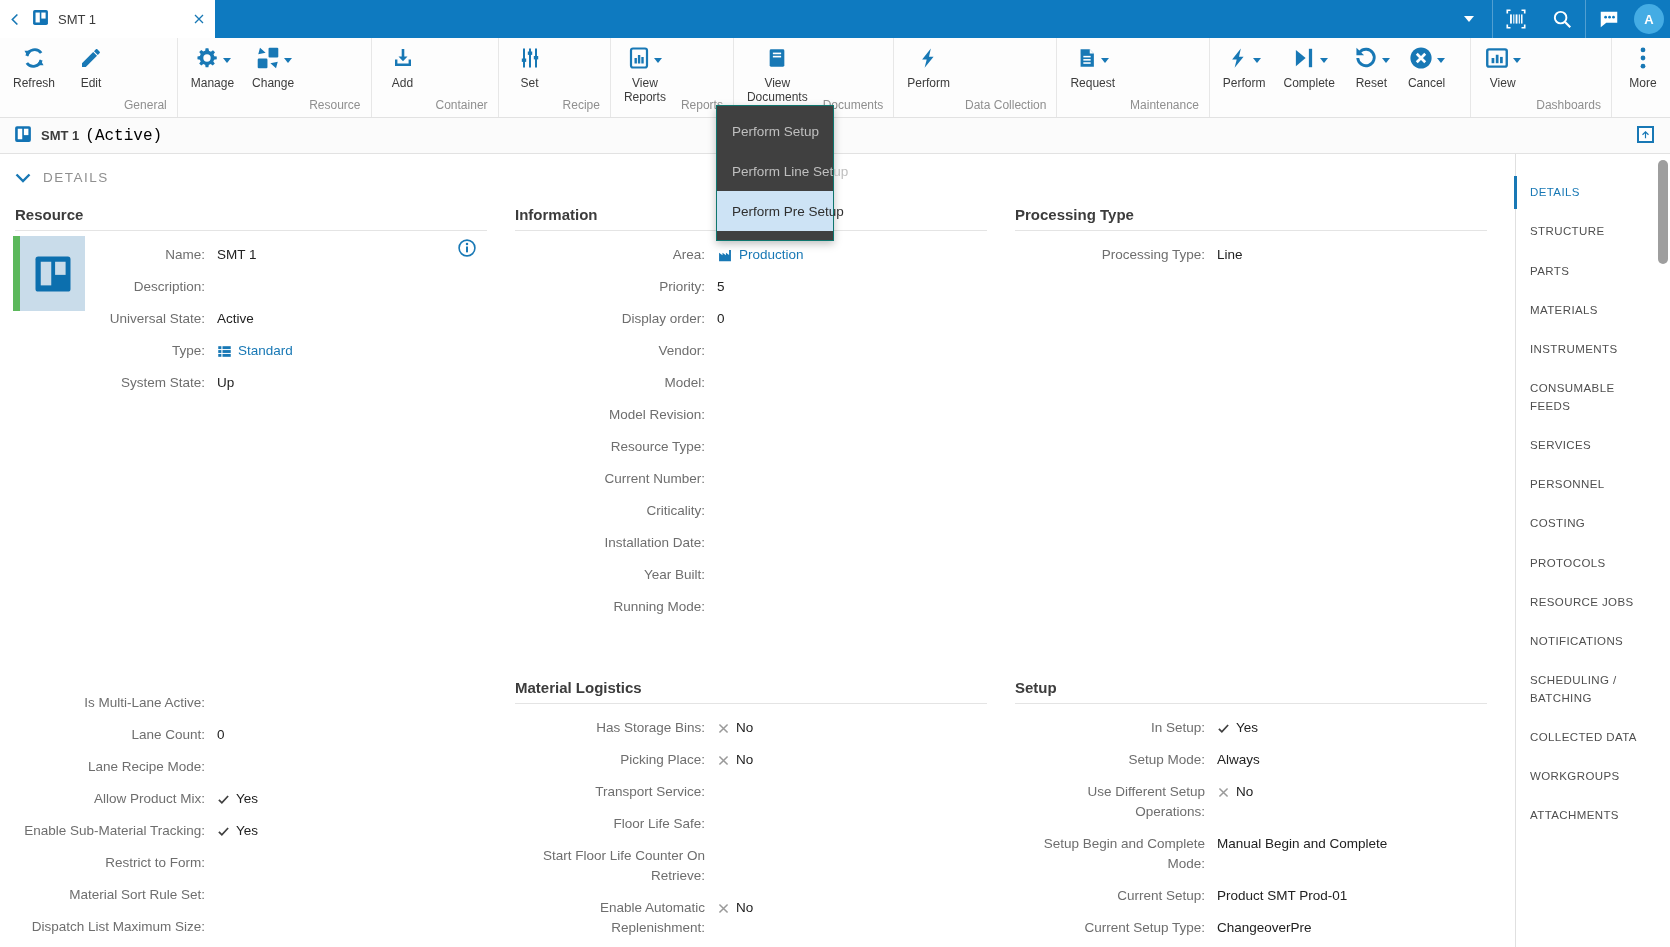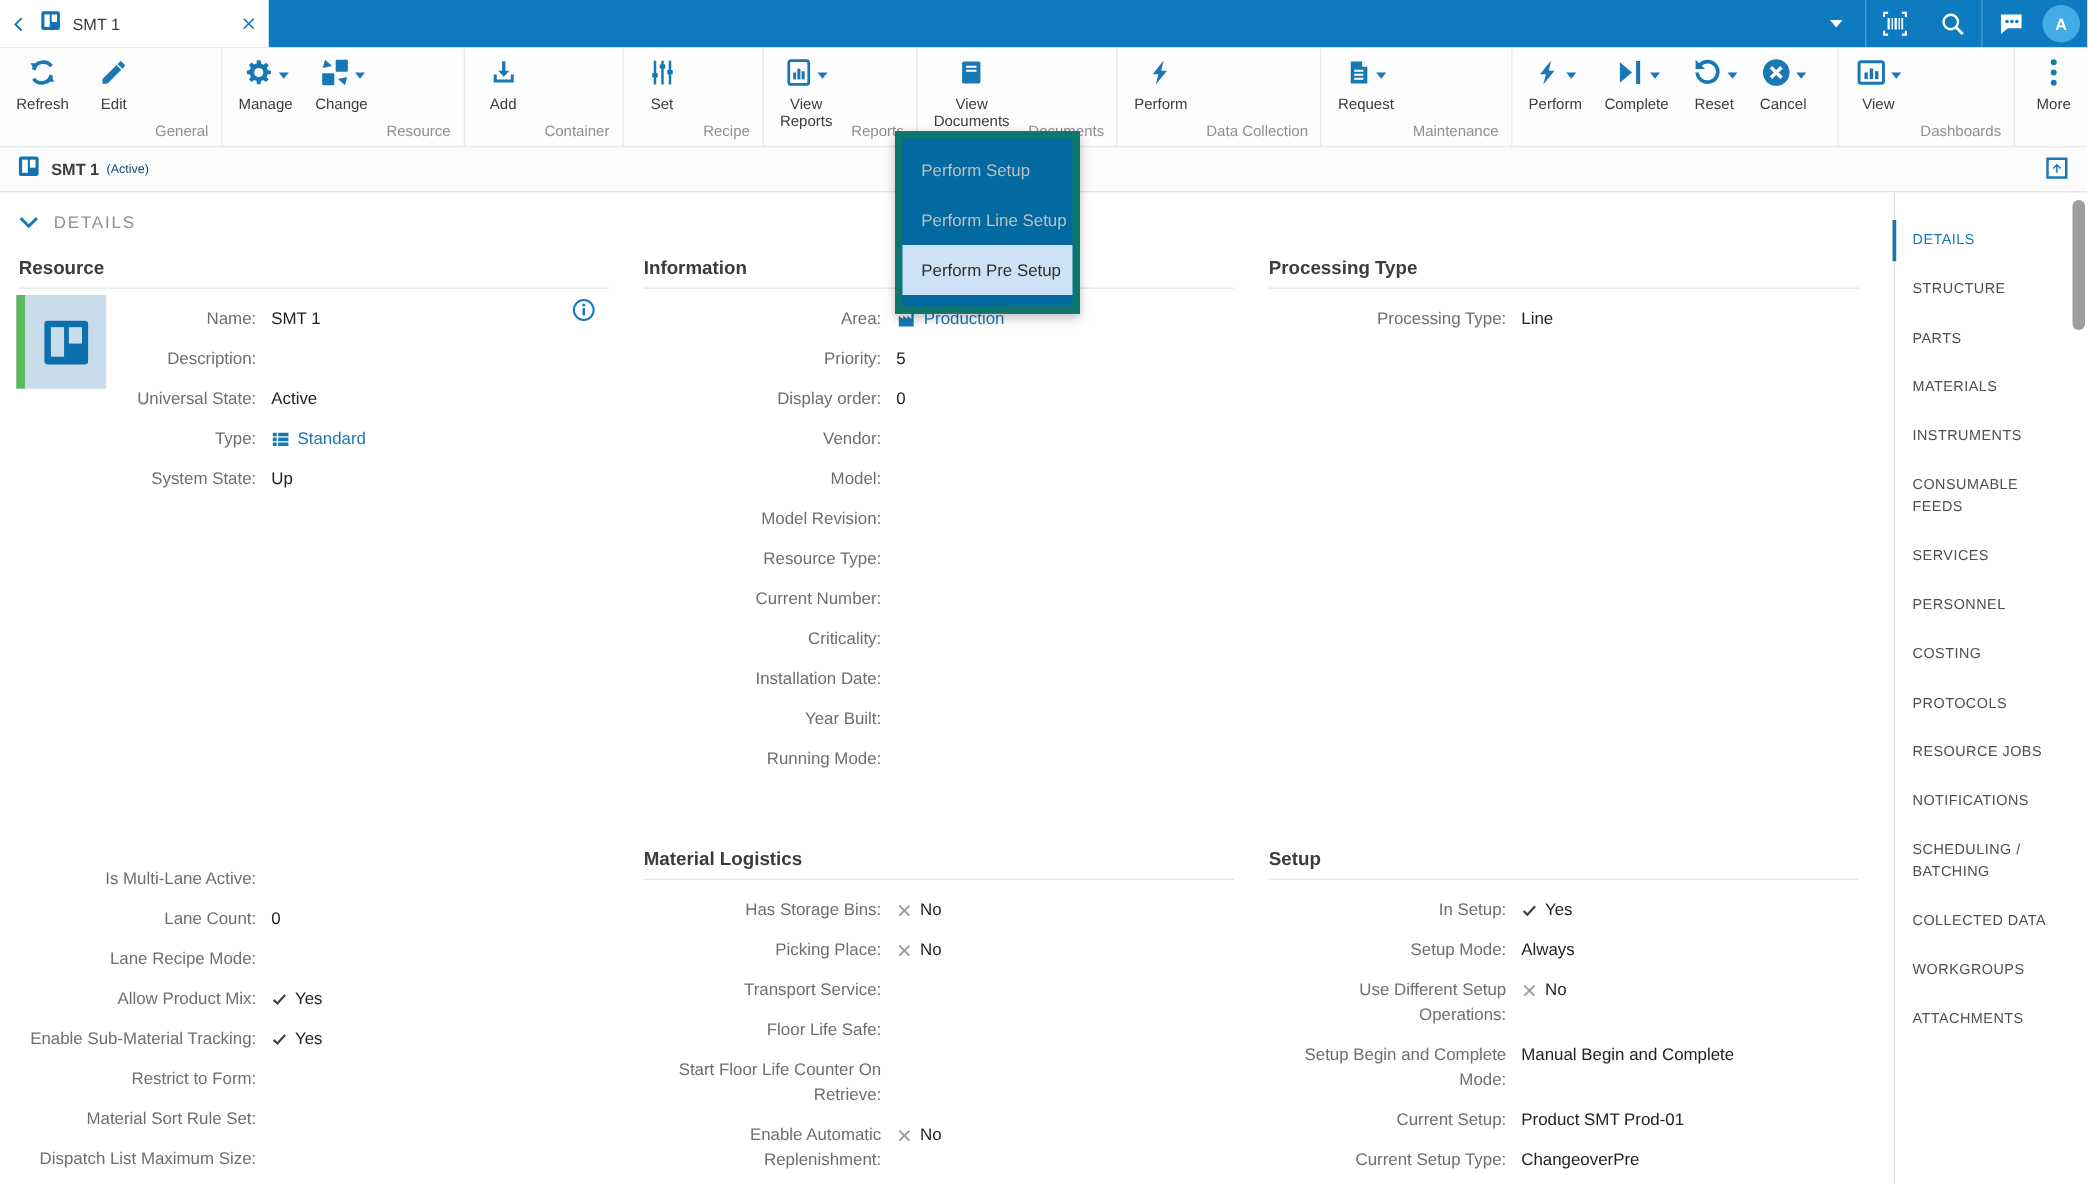--- a/index.html
+++ b/index.html
@@ -30,21 +30,21 @@
   .tb-btn { display:flex; flex-direction:column; align-items:center; padding:7px 9px 0; cursor:pointer; min-width:54px; }
   .tb-iconrow { height:30px; display:flex; align-items:center; gap:3px; }
   .tb-caret { width:0; height:0; border-left:4px solid transparent; border-right:4px solid transparent; border-top:5px solid #1878b5; }
   .tb-label { font-size:12px; color:#3c3c3c; text-align:center; line-height:1.15; margin-top:2px; max-width:74px; }
   .tb-grouplabel { margin-top:auto; text-align:center; font-size:12px; color:#8f8f8f; padding:0 6px 5px; white-space:nowrap; }
 
   
   .crumb { position:absolute; left:0; top:118px; width:1670px; height:36px; background:#fbfbfb;
            border-bottom:1px solid #e2e2e2; display:flex; align-items:center; padding:0 14px; gap:9px; }
   .crumb-title { font-size:13px; font-weight:bold; color:#3c3c3c; }
-  .crumb-state { font-size:10px; color:#0c4a6e; margin-left:-3px; }
+  .crumb-state { font-size:16px; color:#000000; margin-left:-3px;font-family:Liberation Mono, monospace; }
   .crumb-expand { position:absolute; right:16px; top:8px; width:17px; height:17px; border:2px solid #1878b5;
                   display:flex; align-items:center; justify-content:center; cursor:pointer; background:#fff; }
 
   
   .content { position:absolute; left:0; top:154px; width:1515px; bottom:0; background:#fff; padding:16px 0 0 15px; }
   .details-hdr { display:flex; align-items:center; gap:12px; cursor:pointer; margin-bottom:13px; }
   .details-hdr span { font-size:13.5px; color:#8f8f8f; letter-spacing:1.5px; }
   .sections { display:grid; grid-template-columns:472px 472px 472px; column-gap:28px; grid-template-rows:473px auto; }
   .section { position:relative; padding-top:8px; }
   .sec-title { font-size:15px; font-weight:600; color:#3c3c3c; padding-bottom:7px; border-bottom:1px solid #e4e4e4; }
@@ -53,21 +53,21 @@
   .flabel { flex:0 0 190px; text-align:right; color:#6e6e6e; font-size:13.5px; line-height:20px; }
   .fvalue { margin-left:12px; font-size:13.5px; color:#222; line-height:20px; display:flex; align-items:center; gap:6px; }
   .fvalue.link { color:#1878b5; cursor:pointer; }
   .mark { display:flex; align-items:center; }
   .thumb { position:absolute; left:-2px; top:38px; width:72px; height:75px; display:flex; }
   .thumb-bar { width:7px; background:#5cb85c; }
   .thumb-body { flex:1; background:#c9dcea; display:flex; align-items:center; justify-content:center; }
   .info-ico { position:absolute; right:10px; top:40px; cursor:pointer; }
 
   
-  .menu { position:absolute; left:716px; top:105px; width:148px; background:#0369a1; border:6px solid #0f766e;
+  .menu { position:absolute; left:716px; top:105px; width:118px; background:#404040; border:1px solid #0f766e;
           box-shadow:0 3px 8px rgba(0,0,0,.25); padding:5px 0 9px; z-index:50; }
   .menu-item { height:40px; display:flex; align-items:center; padding:0 15px; font-size:13.5px; color:#2f2f2f; cursor:pointer; white-space:nowrap; }
   .menu-item.disabled { color:#bfbfbf; cursor:default; }
   .menu-item.hl { background:#cde3f5; }
 
   
   .sidenav { position:absolute; top:154px; bottom:0; right:15px; width:140px; border-left:1px solid #e0e0e0;
              padding-top:19px; background:#fff; }
   .nav-item { position:relative; padding:11px 4px 11px 14px; font-size:11.5px; letter-spacing:.4px;
               color:#4f4f4f; cursor:pointer; line-height:1.5; }

